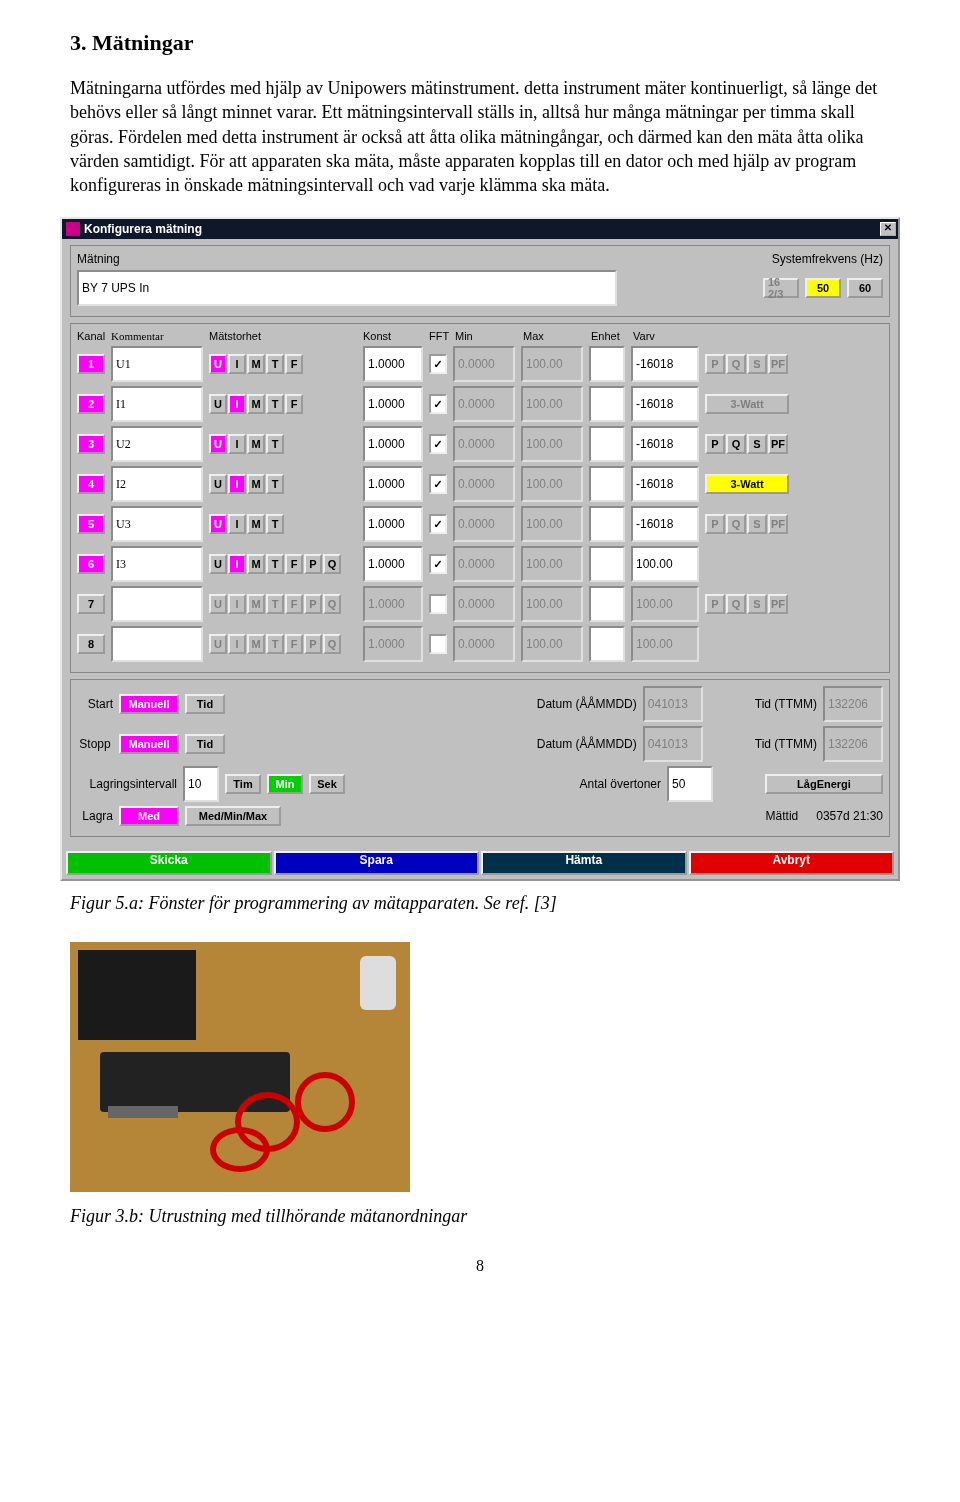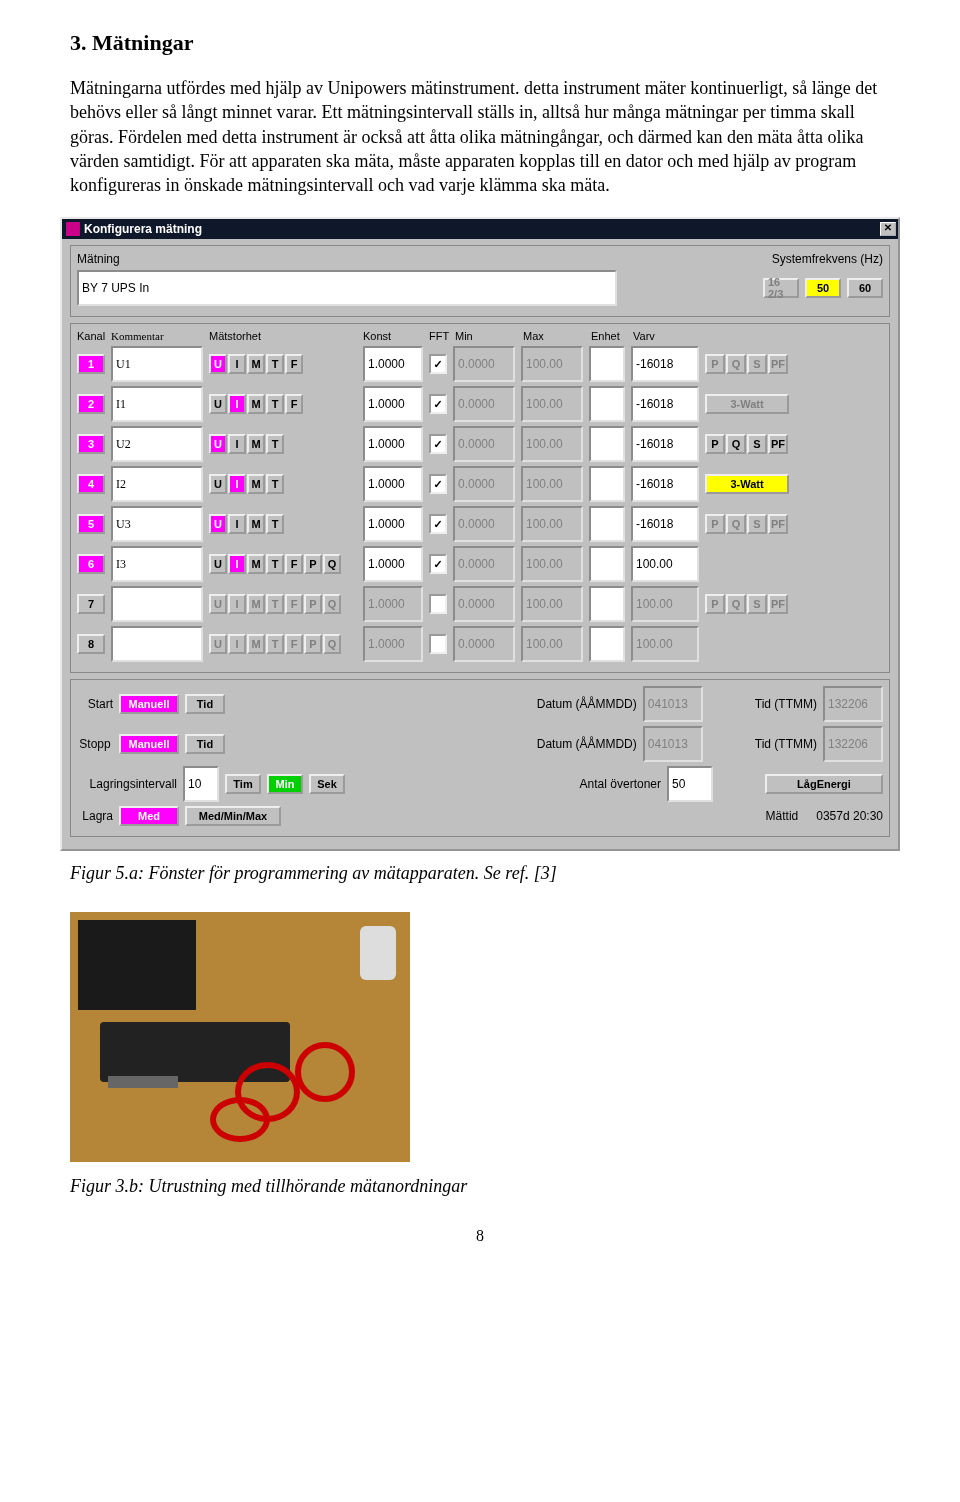--- a/index.html
+++ b/index.html
@@ -362,25 +362,31 @@
         <span style="width:40px"></span>
         <span class="btn3d" style="width:118px">LågEnergi</span>
       </div>
       <div class="row">
         <span class="lbl" style="width:36px;text-align:right">Lagra</span>
         <span class="btn3d btn-sel" style="width:60px">Med</span>
         <span class="btn3d" style="width:96px">Med/Min/Max</span>
         <span style="flex:1"></span>
         <span class="lbl">Mättid</span>
         <span style="width:6px"></span>
-        <span class="lbl">0357d 20:30</span>
+        <span class="lbl">0357d 21:30</span>
       </div>
     </div>
   </div>
 
+  <div class="bottom-row">
+    <div class="big-btn bb-green">Skicka</div>
+    <div class="big-btn bb-blue">Spara</div>
+    <div class="big-btn bb-dark">Hämta</div>
+    <div class="big-btn bb-red">Avbryt</div>
+  </div>
 </div>
 
 <p class="figure-caption">Figur 5.a: Fönster för programmering av mätapparaten. Se ref. [3]</p>
 
 <div class="photo-wrap">
   <div class="photo">
     <div class="photo-device"></div>
     <div class="photo-ports"></div>
     <div class="photo-cable c1"></div>
     <div class="photo-cable c2"></div>

